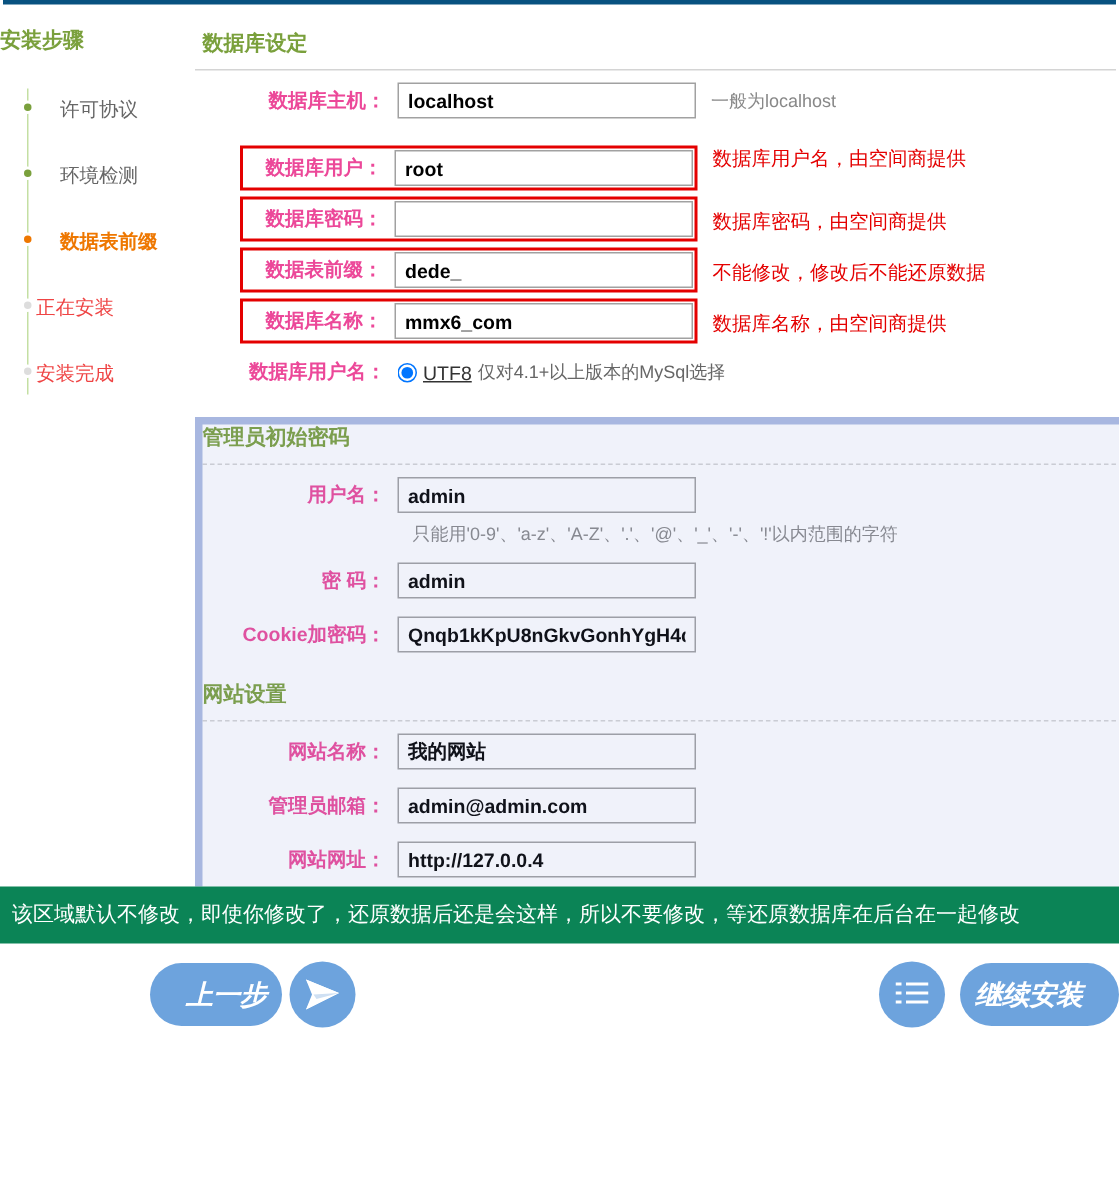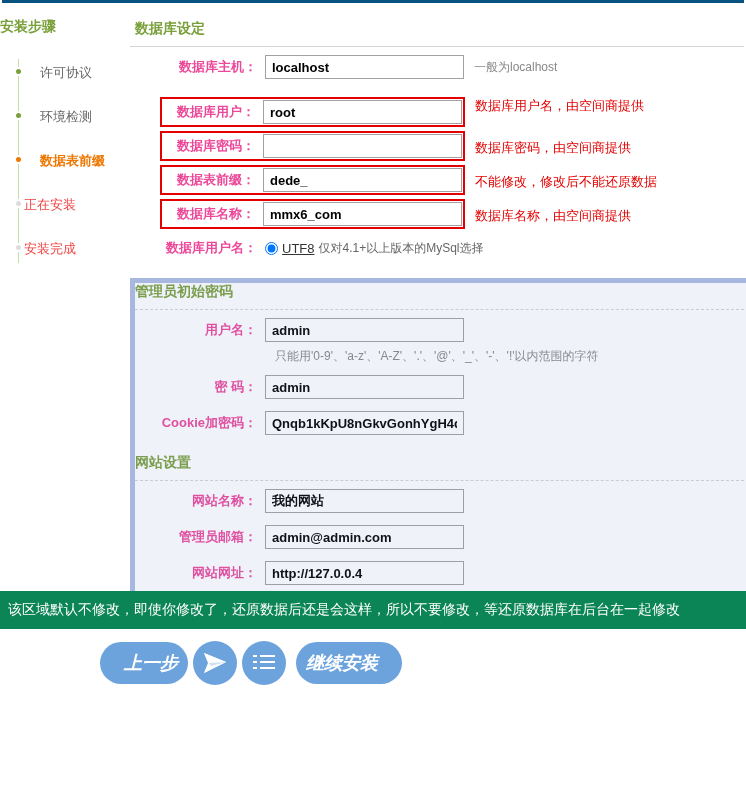--- a/index.html
+++ b/index.html
@@ -27,21 +27,21 @@
     .red-box { border: 2px solid #e40000; margin: 0 0 4px 30px; padding: 1px; display: inline-flex; align-items: center; }
     .red-box .form-label { width: 100px; }
     .radio-wrap { display: flex; align-items: center; }
     .radio-wrap input { margin-right: 4px; }
     .radio-wrap .utf { color: #333; font-weight: normal; text-decoration: underline; }
     .radio-wrap .rest { color: #666; font-size: 12px; }
     .overlay-section { position: relative; }
     .purple-overlay { position: absolute; top: 0; left: 0; right: 0; bottom: 0; background: rgba(130, 150, 210, 0.12); pointer-events: none; border-left: 5px solid #a8b7e0; border-top: 5px solid #a8b7e0; z-index: 5;}
     .hint-below { margin-left: 145px; color: #888; font-size: 12px; padding-bottom: 4px; }
     .green-bar { position: absolute; left: 0; width: 746px; background: #0b8456; color: #fff; padding: 10px 8px; font-size: 14px; z-index: 10;}
-    .buttons { display: flex; justify-content: flex-start; gap: 30px; padding: 50px 0 15px 100px; position: relative; z-index: 20;}
+    .buttons { display: flex; justify-content: space-between; gap: 15px; padding: 50px 0 15px 100px; position: relative; z-index: 20;}
     .btn { display: flex; align-items: center; background: #6da3dd; color: #fff; border-radius: 22px; height: 42px; padding: 0 24px; font-size: 18px; font-weight: bold; font-style: italic; cursor: pointer; position: relative; border: none;}
     .btn-icon-circle { width: 44px; height: 44px; background: #6da3dd; border-radius: 50%; display: flex; align-items: center; justify-content: center; margin-left: -5px; position: relative; left: 10px;}
     .btn-prev { padding-right: 10px;}
     .btn-prev-wrap { display: flex; align-items: center;}
     .btn-next-wrap { display: flex; align-items: center;}
     .btn-next { padding-left: 10px;}
     .icon-svg { vertical-align: middle; }
   </style>
 </head>
 <body>

